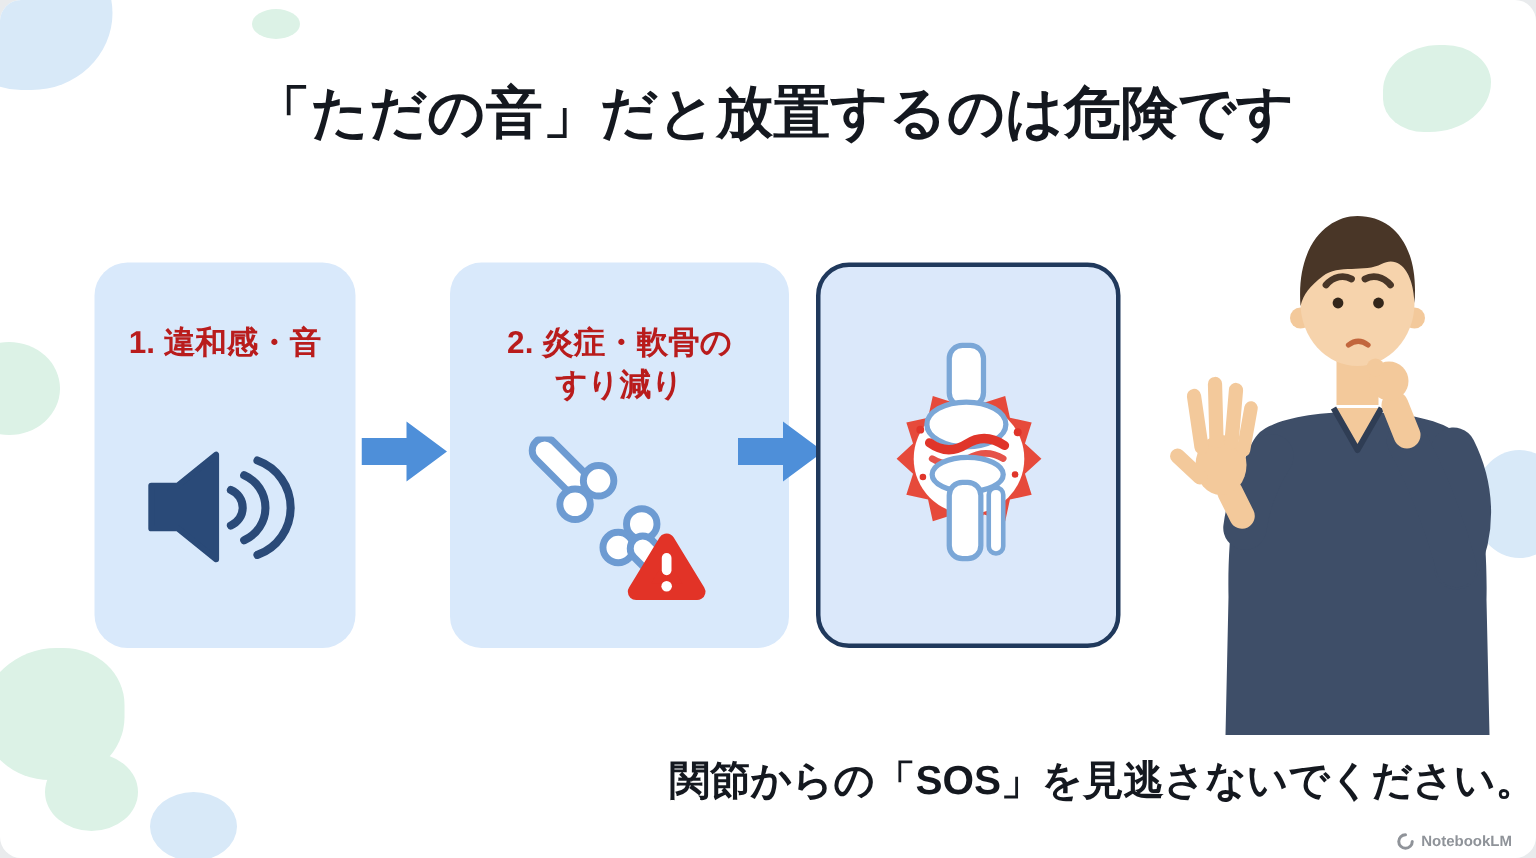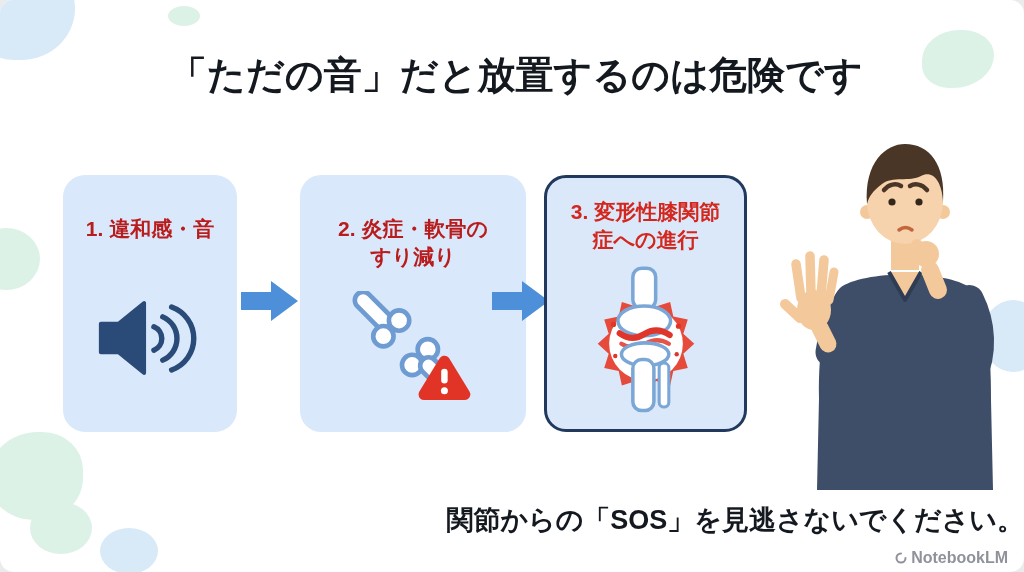--- a/index.html
+++ b/index.html
@@ -48,21 +48,21 @@
   .person { position:absolute; left:772px; top:138px; width:242px; height:352px; }
 
   .footer {
     position:absolute; top:502px; left:0; width:100%;
     text-align:right; font-size:27px; font-weight:800; color:#14181f;
   }
 
   .watermark {
     position:absolute; right:16px; bottom:5px;
     display:flex; align-items:center; gap:4px;
-    color:#8f9399; font-size:16px; font-weight:600;
+    color:#8f9399; font-size:10px; font-weight:600;
   }
 </style>
 </head>
 <body>
 
 <div class="slide">
 
   <div class="blob blob-blue b1"></div>
   <div class="blob blob-green b2"></div>
   <div class="blob blob-green b3"></div>
@@ -112,22 +112,20 @@
     </div>
   </div>
 
   <div class="arrow arrow-2">
     <svg viewBox="0 0 58 44" width="58" height="44" aria-hidden="true">
       <polygon points="0,13 30,13 30,2 57,22 30,42 30,31 0,31" fill="#4e8fd9"></polygon>
     </svg>
   </div>
 
   <div class="card card-3">
-    <div class="card-label">3. 変形性膝関節
-症への進行</div>
     <div class="card-icon">
       <svg viewBox="0 0 150 180" width="132" height="158" aria-hidden="true">
         <polygon fill="#e64a3b" points="130,92 117.5,103.4 122.6,119.5 106.1,123.1 102.5,139.6 86.4,134.5 75,147 63.6,134.5 47.5,139.6 43.9,123.1 27.4,119.5 32.5,103.4 20,92 32.5,80.6 27.4,64.5 43.9,60.9 47.5,44.4 63.6,49.5 75,37 86.4,49.5 102.5,44.4 106.1,60.9 122.6,64.5 117.5,80.6"></polygon>
         <circle cx="75" cy="92" r="42" fill="#ffffff"></circle>
         <rect x="60" y="6" width="26" height="46" rx="10" fill="#ffffff" stroke="#7ba7d7" stroke-width="4"></rect>
         <ellipse cx="73" cy="66" rx="30" ry="17" fill="#ffffff" stroke="#7ba7d7" stroke-width="4"></ellipse>
         <path d="M45 80 q14 10 28 1 q14 -9 29 1" stroke="#e0352a" stroke-width="7" fill="none" stroke-linecap="round"></path>
         <path d="M47 92 q13 8 27 0 q14 -8 27 0" stroke="#e0352a" stroke-width="5" fill="none" stroke-linecap="round" opacity="0.85"></path>
         <ellipse cx="74" cy="104" rx="27" ry="13" fill="#ffffff" stroke="#7ba7d7" stroke-width="4"></ellipse>
         <rect x="60" y="110" width="24" height="58" rx="10" fill="#ffffff" stroke="#7ba7d7" stroke-width="4"></rect>

